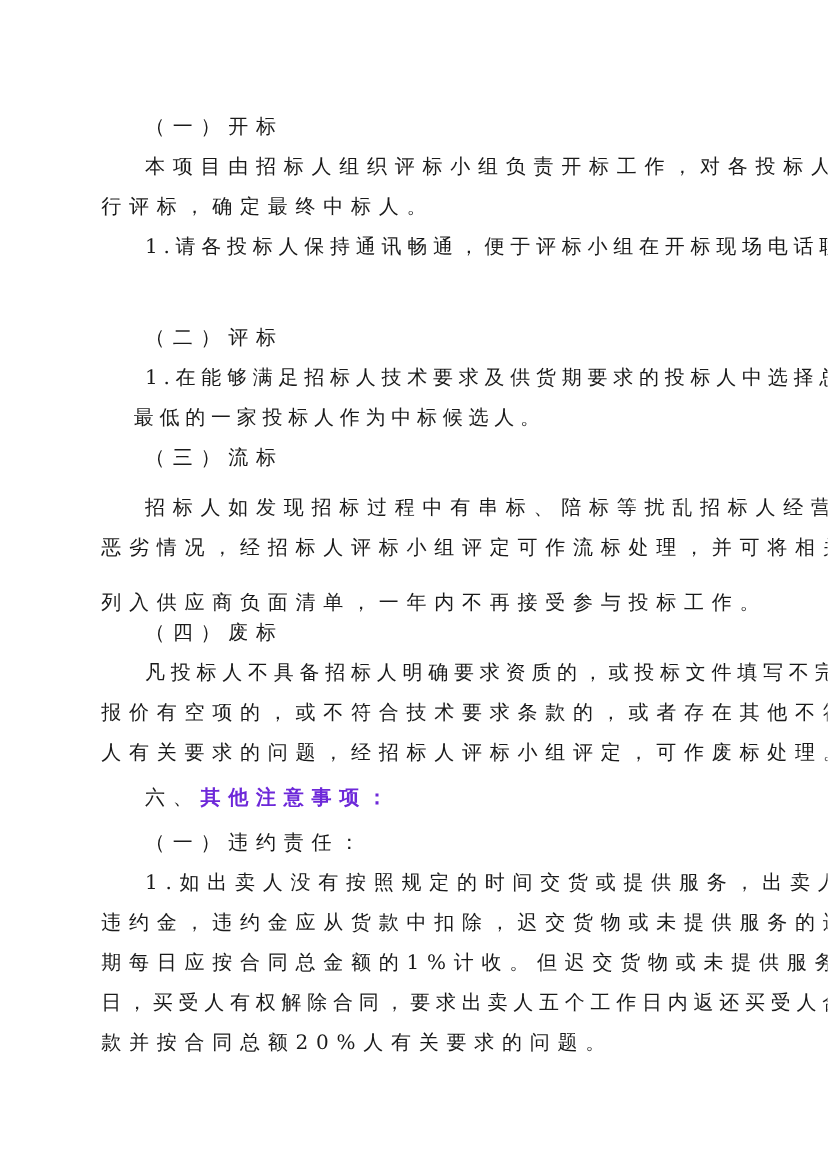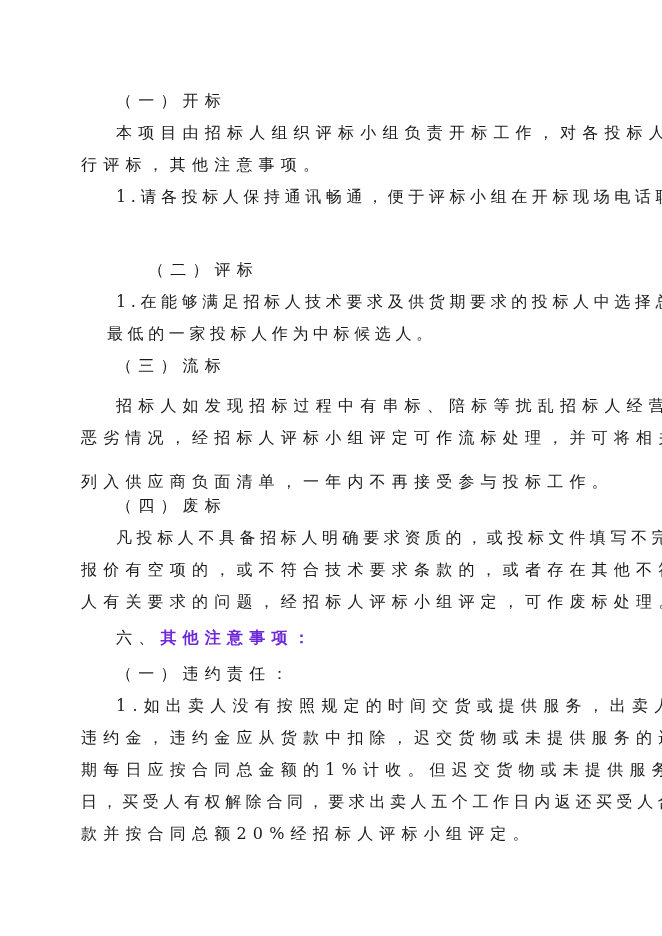--- a/index.html
+++ b/index.html
@@ -23,24 +23,24 @@
     .bold { font-weight: bold; color: #6d28d9; }
     .tight { letter-spacing: 4.6px; }
   </style>
 </head>
 <body>
 
 <div class="page">
 
   <div class="line indent" style="top:91px;">（一）开标</div>
   <div class="line indent" style="top:123px;">本项目由招标人组织评标小组负责开标工作，对各投标人报价进</div>
-  <div class="line" style="top:155px;">行评标，其他注意事项。</div>
+  <div class="line" style="top:155px;">行评标，确定最终中标人。</div>
   <div class="line indent tight" style="top:187px;">1.请各投标人保持通讯畅通，便于评标小组在开标现场电话联系。</div>
 
-  <div class="line indent" style="top:260px;margin-left:32px;">（二）评标</div>
+  <div class="line indent" style="top:260px;">（二）评标</div>
   <div class="line indent tight" style="top:292px;">1.在能够满足招标人技术要求及供货期要求的投标人中选择总价</div>
   <div class="line tight" style="top:324px;margin-left:26px;">最低的一家投标人作为中标候选人。</div>
 
   <div class="line indent" style="top:356px;">（三）流标</div>
   <div class="line indent" style="top:396px;">招标人如发现招标过程中有串标、陪标等扰乱招标人经营秩序的</div>
   <div class="line" style="top:428px;">恶劣情况，经招标人评标小组评定可作流标处理，并可将相关投标方</div>
   <div class="line" style="top:472px;">列入供应商负面清单，一年内不再接受参与投标工作。</div>
 
   <div class="line indent" style="top:496px;">（四）废标</div>
   <div class="line indent tight" style="top:528px;">凡投标人不具备招标人明确要求资质的，或投标文件填写不完整、</div>
@@ -48,15 +48,15 @@
   <div class="line" style="top:592px;">人有关要求的问题，经招标人评标小组评定，可作废标处理。</div>
 
   <div class="line indent" style="top:628px;">
     <span>六、</span><span class="bold">其他注意事项：</span>
   </div>
   <div class="line indent" style="top:664px;">（一）违约责任：</div>
   <div class="line indent" style="top:696px;">1.如出卖人没有按照规定的时间交货或提供服务，出卖人将支付</div>
   <div class="line" style="top:728px;">违约金，违约金应从货款中扣除，迟交货物或未提供服务的违约金逾</div>
   <div class="line" style="top:760px;">期每日应按合同总金额的1%计收。但迟交货物或未提供服务超过20</div>
   <div class="line tight" style="top:792px;">日，买受人有权解除合同，要求出卖人五个工作日内返还买受人合同货</div>
-  <div class="line" style="top:824px;">款并按合同总额20%经招标人评标小组评定。</div>
+  <div class="line" style="top:824px;">款并按合同总额20%人有关要求的问题。</div>
 
 </div>
 
 </body></html>

